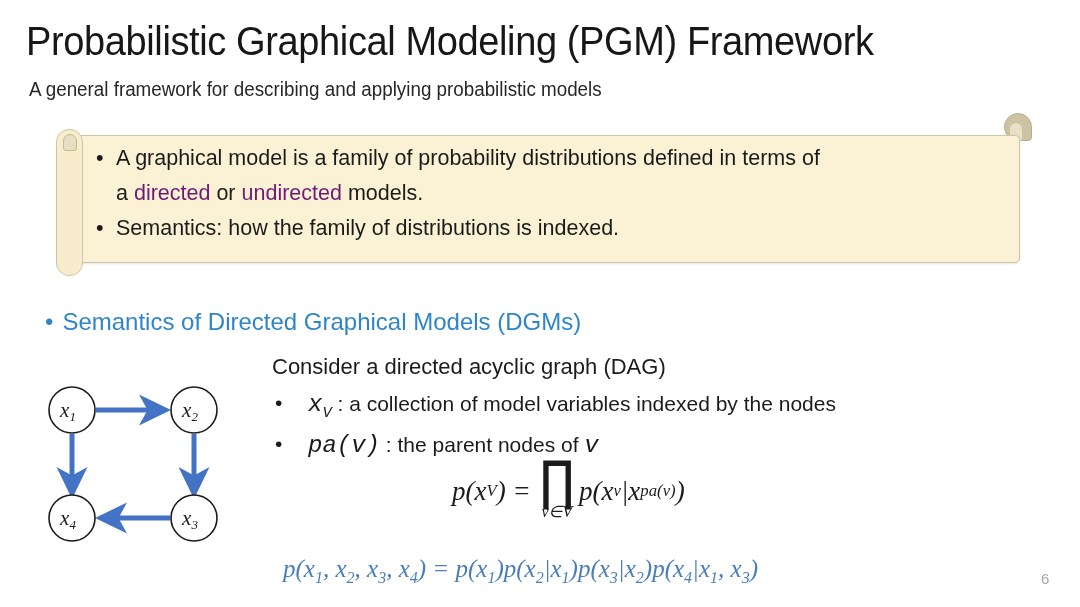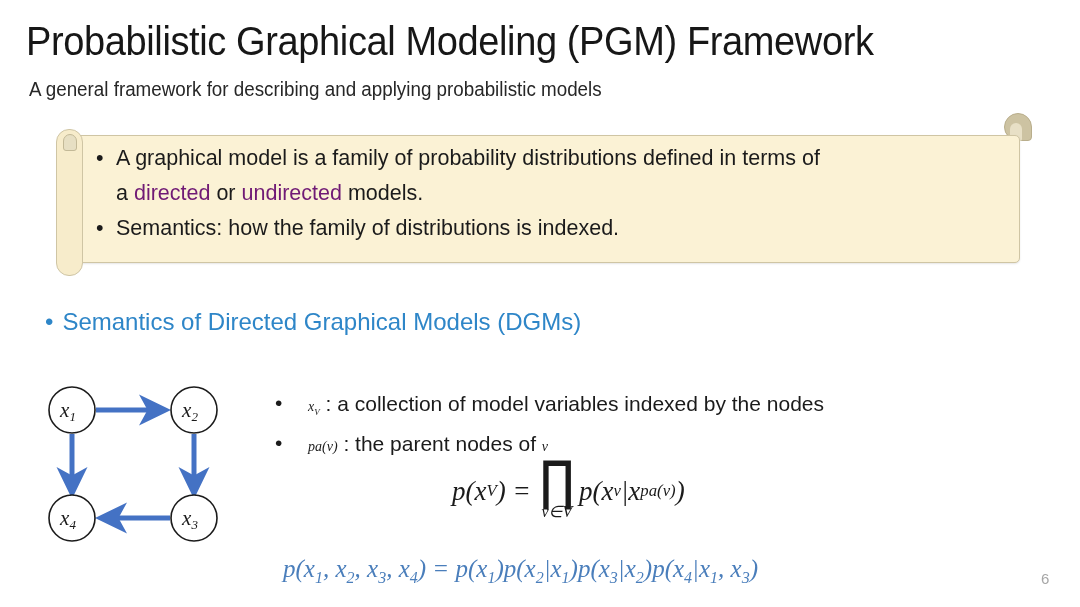--- a/index.html
+++ b/index.html
@@ -190,23 +190,23 @@
     position: relative;
     padding-left: 36px;
     white-space: nowrap;
   }
   .rlist-row .bul {
     position: absolute;
     left: 3px;
     top: -1px;
   }
   .mi {
-    font-family: Liberation Serif, serif;
-    font-style: italic;
-    font-size: 14px;
+    font-family: Liberation Mono, monospace;
+    font-style: italic;
+    font-size: 24px;
   }
   .mi sub {
     font-size: 0.64em;
     font-style: italic;
   }
 
   
   .formula {
     position: absolute;
     left: 452px;
@@ -322,20 +322,21 @@
 
       <g font-family="Liberation Serif, serif" font-style="italic" font-size="21" fill="#1b1b1b" text-anchor="middle">
         <text x="40" y="51">x<tspan font-size="13" dy="4">1</tspan></text>
         <text x="162" y="51">x<tspan font-size="13" dy="4">2</tspan></text>
         <text x="40" y="159">x<tspan font-size="13" dy="4">4</tspan></text>
         <text x="162" y="159">x<tspan font-size="13" dy="4">3</tspan></text>
       </g>
     </svg>
   </div>
 
+  <div class="consider">Consider a directed acyclic graph (DAG)</div>
 
   <div class="rlist">
     <div class="rlist-row">
       <span class="bul">•</span><span class="mi"><span>x</span><sub>V</sub></span><span> : a collection of model variables indexed by the nodes</span>
     </div>
     <div class="rlist-row">
       <span class="bul">•</span><span class="mi">pa(v)</span><span> : the parent nodes of </span><span class="mi">v</span>
     </div>
   </div>
 

